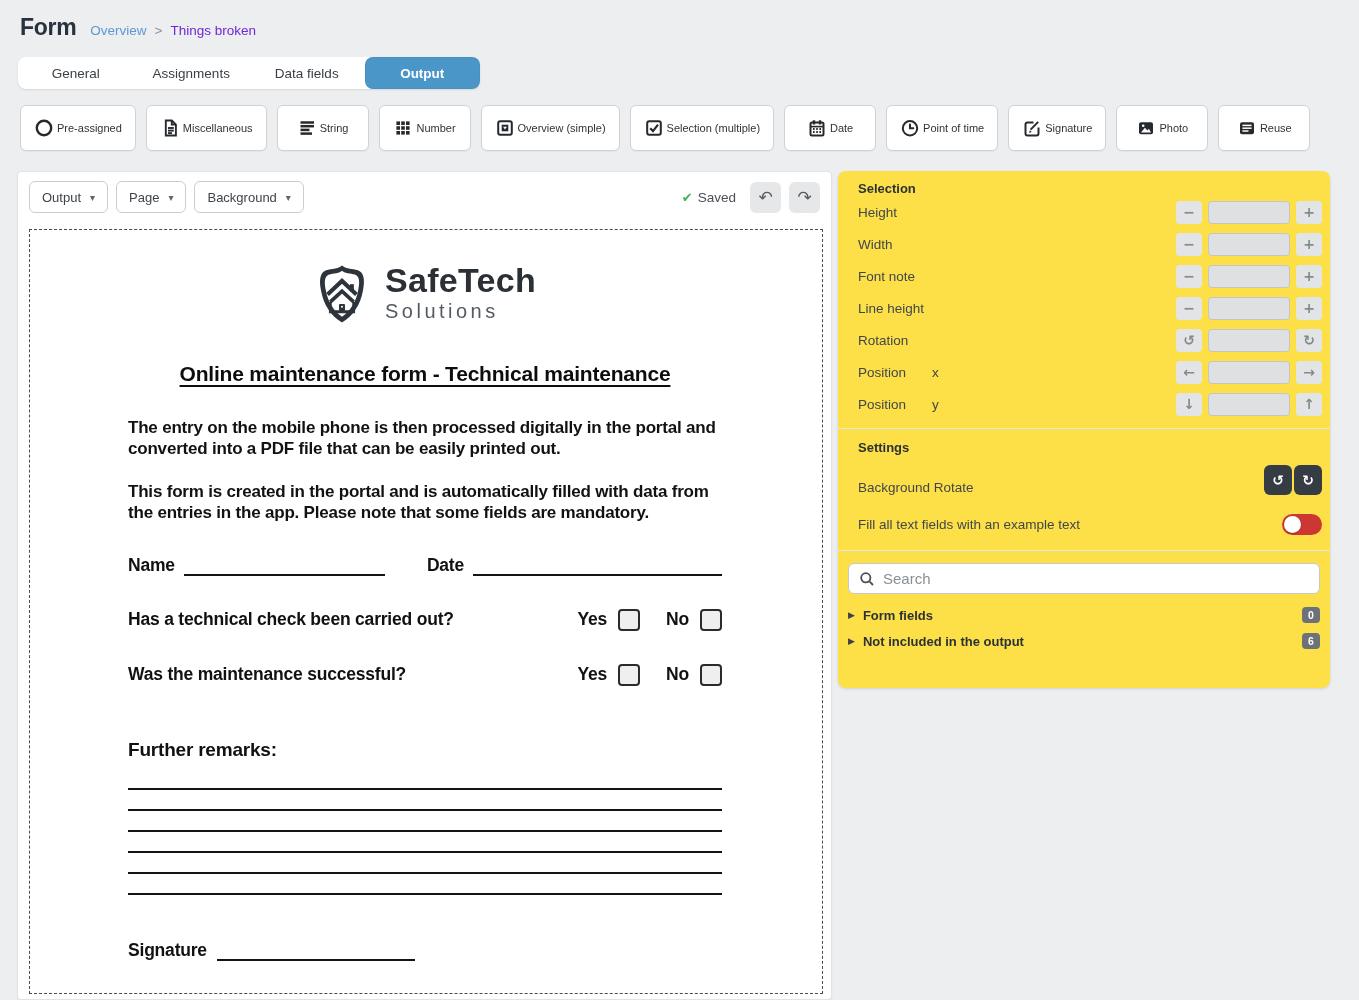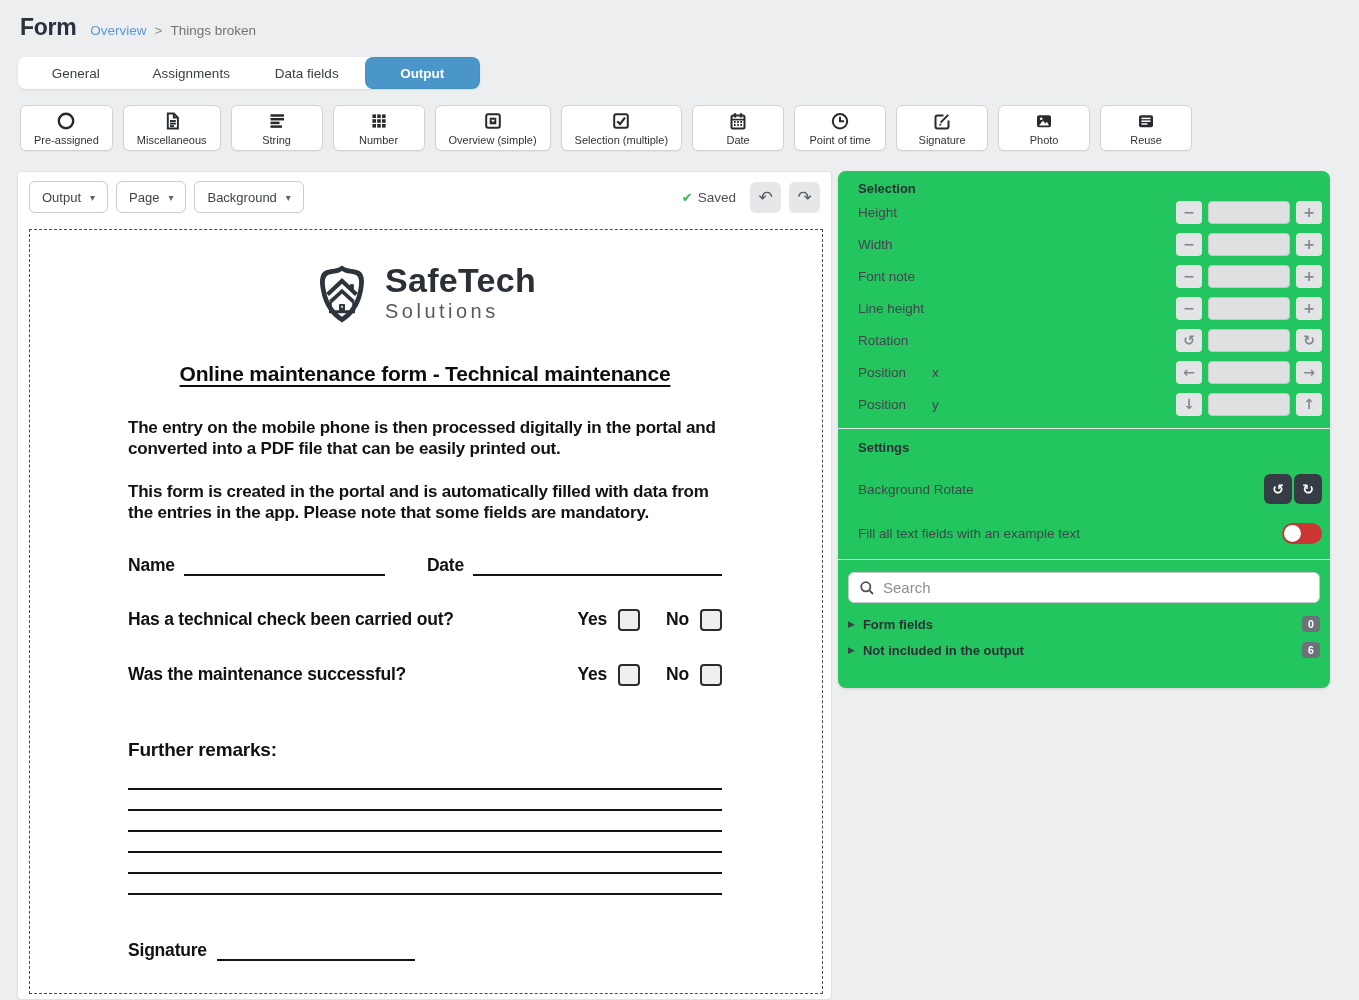--- a/index.html
+++ b/index.html
@@ -12,41 +12,41 @@
     color:#333;
   }
   svg { display:block; }
 
   
   .header { position:absolute; left:20px; top:14px; display:flex; align-items:baseline; gap:14px; }
   .page-title { font-size:23px; font-weight:800; color:#28323c; letter-spacing:-0.3px; }
   .breadcrumb { font-size:13.5px; display:flex; gap:8px; align-items:baseline; }
   .crumb-link { color:#5b9ad2; cursor:pointer; }
   .crumb-sep { color:#8b9096; }
-  .crumb-current { color:#737373; }
+  .crumb-current { color:#6d28d9; }
 
   
   .tabs-bar {
     position:absolute; left:18px; top:57px; width:462px; height:32px;
     background:#fff; border-radius:8px; box-shadow:0 1px 2px rgba(0,0,0,.10);
     display:flex; align-items:center;
   }
   .tab { flex:1; text-align:center; font-size:13.5px; color:#3a4046; height:100%;
     display:flex; align-items:center; justify-content:center; cursor:pointer; }
   .tab.active {
     background:#4a96c8; color:#fff; font-weight:700; border-radius:8px;
     height:32px; box-shadow:inset 0 0 0 1px rgba(0,0,0,.04);
   }
 
   
   .palette { position:absolute; left:20px; top:105px; display:flex; gap:10px; }
   .palette-btn {
     background:#fff; border:1px solid #cfd3d7; border-radius:6px;
     min-width:92px; height:46px; padding:4px 13px;
-    display:flex; flex-direction:column; align-items:center; justify-content:center; gap:3px;
+    display:flex; flex-direction:row; align-items:center; justify-content:center; gap:3px;
     cursor:pointer; box-shadow:0 1px 1px rgba(0,0,0,.04);
   }
   .palette-btn .lbl { font-size:11px; color:#2f3338; white-space:nowrap; }
 
   
   .left-panel {
     position:absolute; left:17px; top:171px; width:815px; height:829px;
     background:#fff; border:1px solid #e0e2e4; border-radius:4px;
     box-shadow:0 1px 2px rgba(0,0,0,.06);
   }
@@ -99,21 +99,21 @@
   .remarks-label { margin-top:53px; font-size:19px; }
   .remark-lines { margin-top:8px; }
   .remark-line { height:21px; border-bottom:2.5px solid #141414; }
 
   .sig-row { margin-top:45px; display:flex; align-items:flex-end; gap:10px; font-size:17.5px; }
   .sig-line { width:198px; }
 
   
   .right-card {
     position:absolute; left:838px; top:171px; width:492px; height:517px;
-    background:#22c55e; border-radius:8px; box-shadow:0 1px 3px rgba(0,0,0,.12);
+    background:#fde047; border-radius:8px; box-shadow:0 1px 3px rgba(0,0,0,.12);
   }
   .sec-title { font-size:13px; font-weight:700; color:#2c3136; }
   .sec-selection { padding:10px 8px 8px 20px; }
   .prop-row { display:flex; align-items:center; height:32px; }
   .prop-label { font-size:13.5px; color:#41464c; }
   .prop-sub { font-size:13.5px; color:#41464c; margin-left:26px; }
   .prop-controls { margin-left:auto; display:flex; align-items:center; gap:6px; }
   .step-btn {
     width:26px; height:23px; border:none; border-radius:4px; background:#e3e4e6;
     color:#85898e; font-size:14px; font-weight:700; cursor:pointer; line-height:1;
@@ -122,21 +122,21 @@
   .num-input {
     width:82px; height:23px; background:#dfe0e2; border:1px solid #c3c5c8; border-radius:4px;
     font-size:12px; padding:0 6px; color:#333;
   }
   .divider { border-top:1px solid #e4e6e8; }
 
   .sec-settings { padding:11px 8px 14px 20px; }
   .setting-row { display:flex; align-items:center; }
   .setting-row .lbl { font-size:13.5px; color:#41464c; }
   .row-portrait { margin-top:15px; height:24px; }
-  .row-bgrotate { margin-top:19px; height:30px; }
+  .row-bgrotate { margin-top:10px; height:30px;align-items:flex-end; }
   .row-fill { margin-top:17px; height:24px; }
   .push { margin-left:auto; }
 
   .toggle { width:40px; height:21px; border-radius:11px; position:relative; cursor:pointer; }
   .toggle .knob { width:17px; height:17px; border-radius:50%; background:#fff; position:absolute; top:2px;
     box-shadow:0 1px 1px rgba(0,0,0,.25); }
   .toggle.on { background:#41c25d; } .toggle.on .knob { right:2px; }
   .toggle.off { background:#cd3733; } .toggle.off .knob { left:2px; }
 
   .rot-group { display:flex; gap:2px; }

